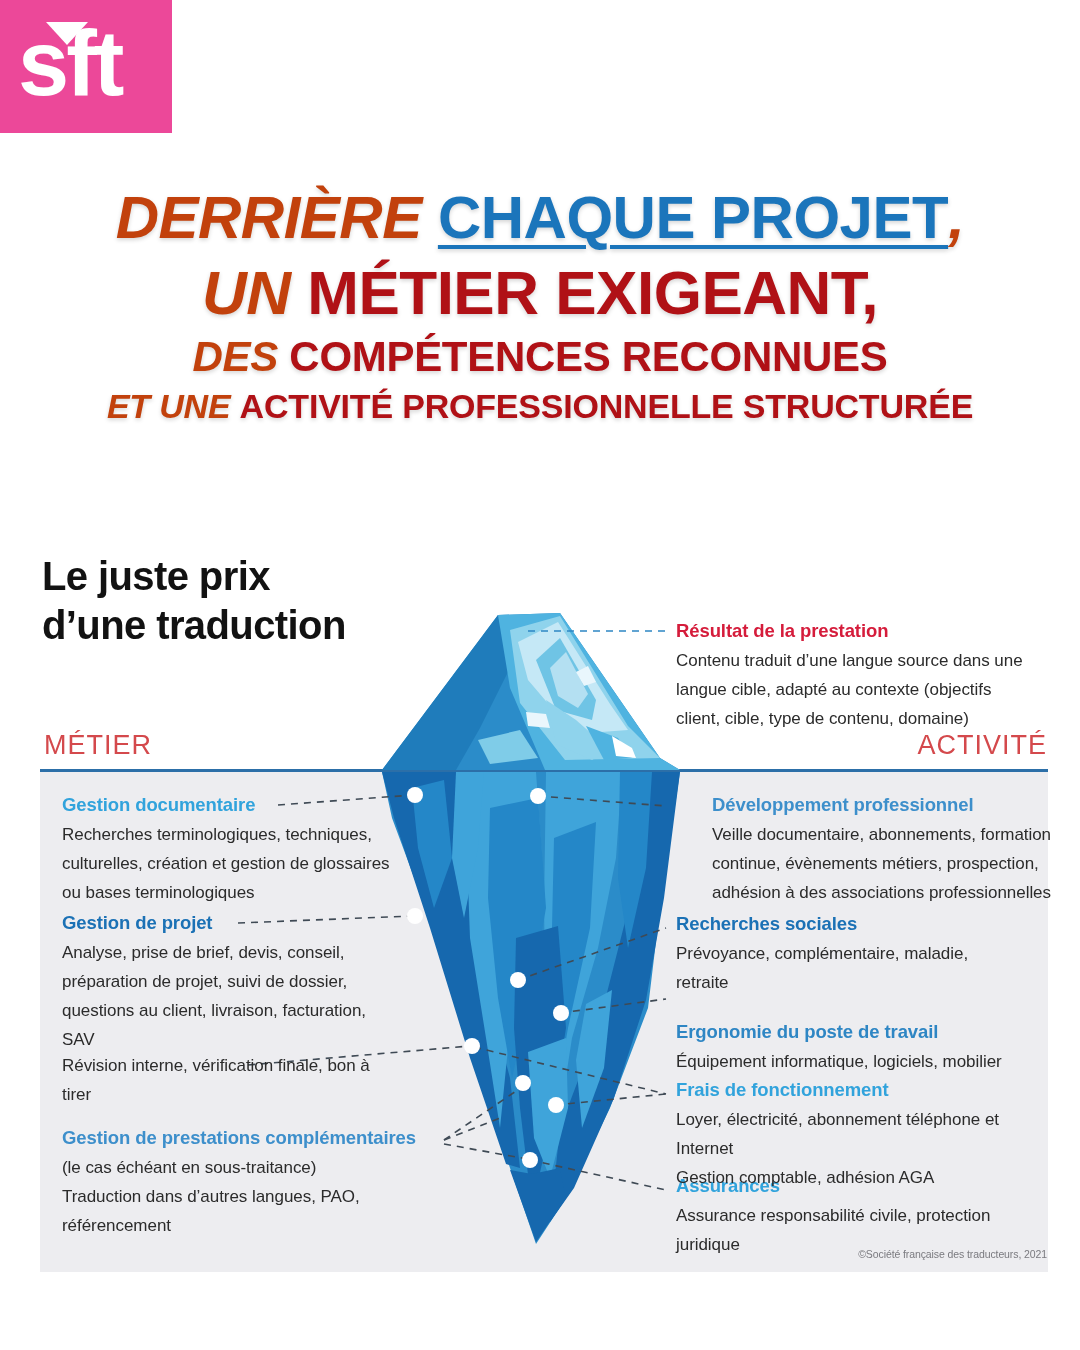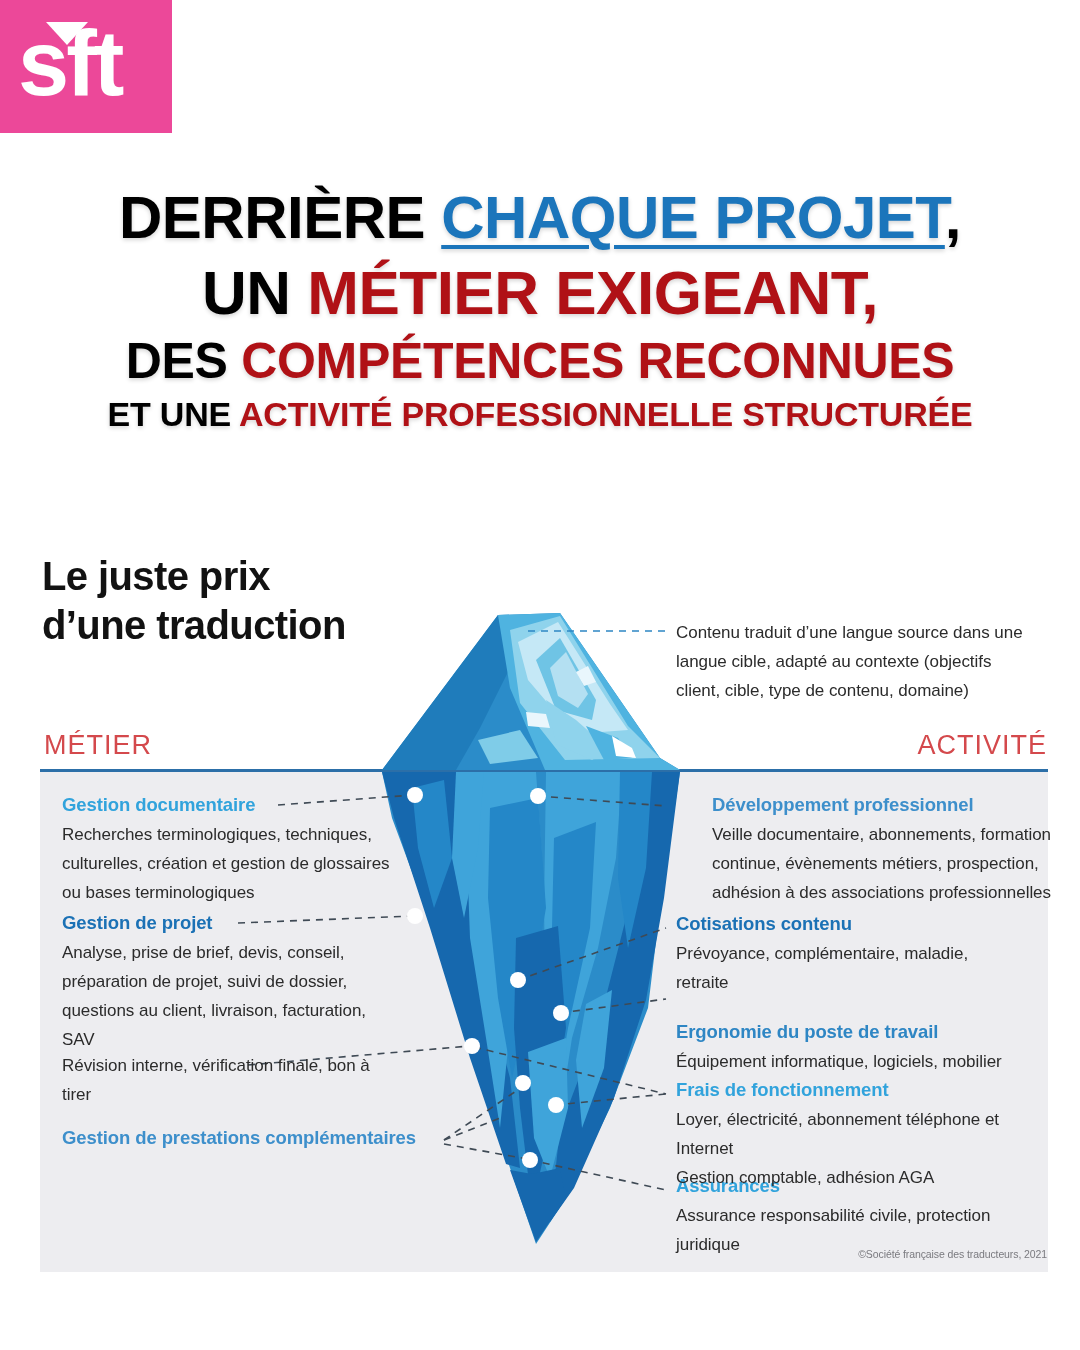--- a/index.html
+++ b/index.html
@@ -29,23 +29,23 @@
     border-right: 21px solid transparent;
     border-top: 23px solid #ffffff;
   }
 
   
   .headline { position: absolute; left: 0; top: 186px; width: 1080px; text-align: center; }
   .hl-line { font-weight: 700; line-height: 1.06; white-space: nowrap;
              text-shadow: 0 2px 4px rgba(0,0,0,0.17); }
   .hl1 { font-size: 60px; letter-spacing: -0.5px; margin-bottom: 10px; }
   .hl2 { font-size: 62px; letter-spacing: -0.5px; margin-bottom: 10px; }
-  .hl3 { font-size: 50px; letter-spacing: -0.3px; margin-bottom: 8px; }
+  .hl3 { font-size: 42px; letter-spacing: -0.3px; margin-bottom: 8px; }
   .hl4 { font-size: 34px; letter-spacing: -0.2px; }
-  .g  { color: #000000; }
+  .g  { color: #c2410c; font-style: italic; }
   .r  { color: #B01116; }
   .b  { color: #1B75BB; text-decoration: underline; text-decoration-thickness: 4px;
         text-underline-offset: 7px; }
 
   
   .subtitle {
     position: absolute; left: 42px; top: 552px;
     font-size: 40px; font-weight: 700; color: #121212;
     line-height: 1.22; letter-spacing: -0.6px;
   }
@@ -193,44 +193,47 @@
       <circle cx="518" cy="980" r="8"></circle>
       <circle cx="561" cy="1013" r="8"></circle>
       <circle cx="472" cy="1046" r="8"></circle>
       <circle cx="523" cy="1083" r="8"></circle>
       <circle cx="556" cy="1105" r="8"></circle>
       <circle cx="530" cy="1160" r="8"></circle>
     </g>
   </svg>
 
   <div class="callout co-result">
+    <h3 class="c-red">Résultat de la prestation</h3>
     <p>Contenu traduit d’une langue source dans une langue cible, adapté au contexte (objectifs client, cible, type de contenu, domaine)</p>
   </div>
 
   <div class="callout co-l1">
     <h3 class="c-cyan">Gestion documentaire</h3>
     <p>Recherches terminologiques, techniques, culturelles, création et gestion de glossaires ou bases terminologiques</p>
   </div>
   <div class="callout co-l2">
     <h3 class="c-blue">Gestion de projet</h3>
     <p>Analyse, prise de brief, devis, conseil, préparation de projet, suivi de dossier, questions au client, livraison, facturation, SAV</p>
   </div>
   <div class="callout co-l3">
     <p>Révision interne, vérification finale, bon à tirer</p>
   </div>
   <div class="callout co-l4">
     <h3 class="c-steel">Gestion de prestations complémentaires</h3>
+    <p style="white-space:pre-line">(le cas échéant en sous-traitance)
+Traduction dans d’autres langues, PAO, référencement</p>
   </div>
 
   <div class="callout co-r1">
     <h3 class="c-steel">Développement professionnel</h3>
     <p>Veille documentaire, abonnements, formation continue, évènements métiers, prospection, adhésion à des associations professionnelles</p>
   </div>
   <div class="callout co-r2">
-    <h3 class="c-blue">Cotisations contenu</h3>
+    <h3 class="c-blue">Recherches sociales</h3>
     <p>Prévoyance, complémentaire, maladie, retraite</p>
   </div>
   <div class="callout co-r3">
     <h3 class="c-mid">Ergonomie du poste de travail</h3>
     <p>Équipement informatique, logiciels, mobilier</p>
   </div>
   <div class="callout co-r5">
     <h3 class="c-cyan">Assurances</h3>
     <p>Assurance responsabilité civile, protection juridique</p>
   </div>

